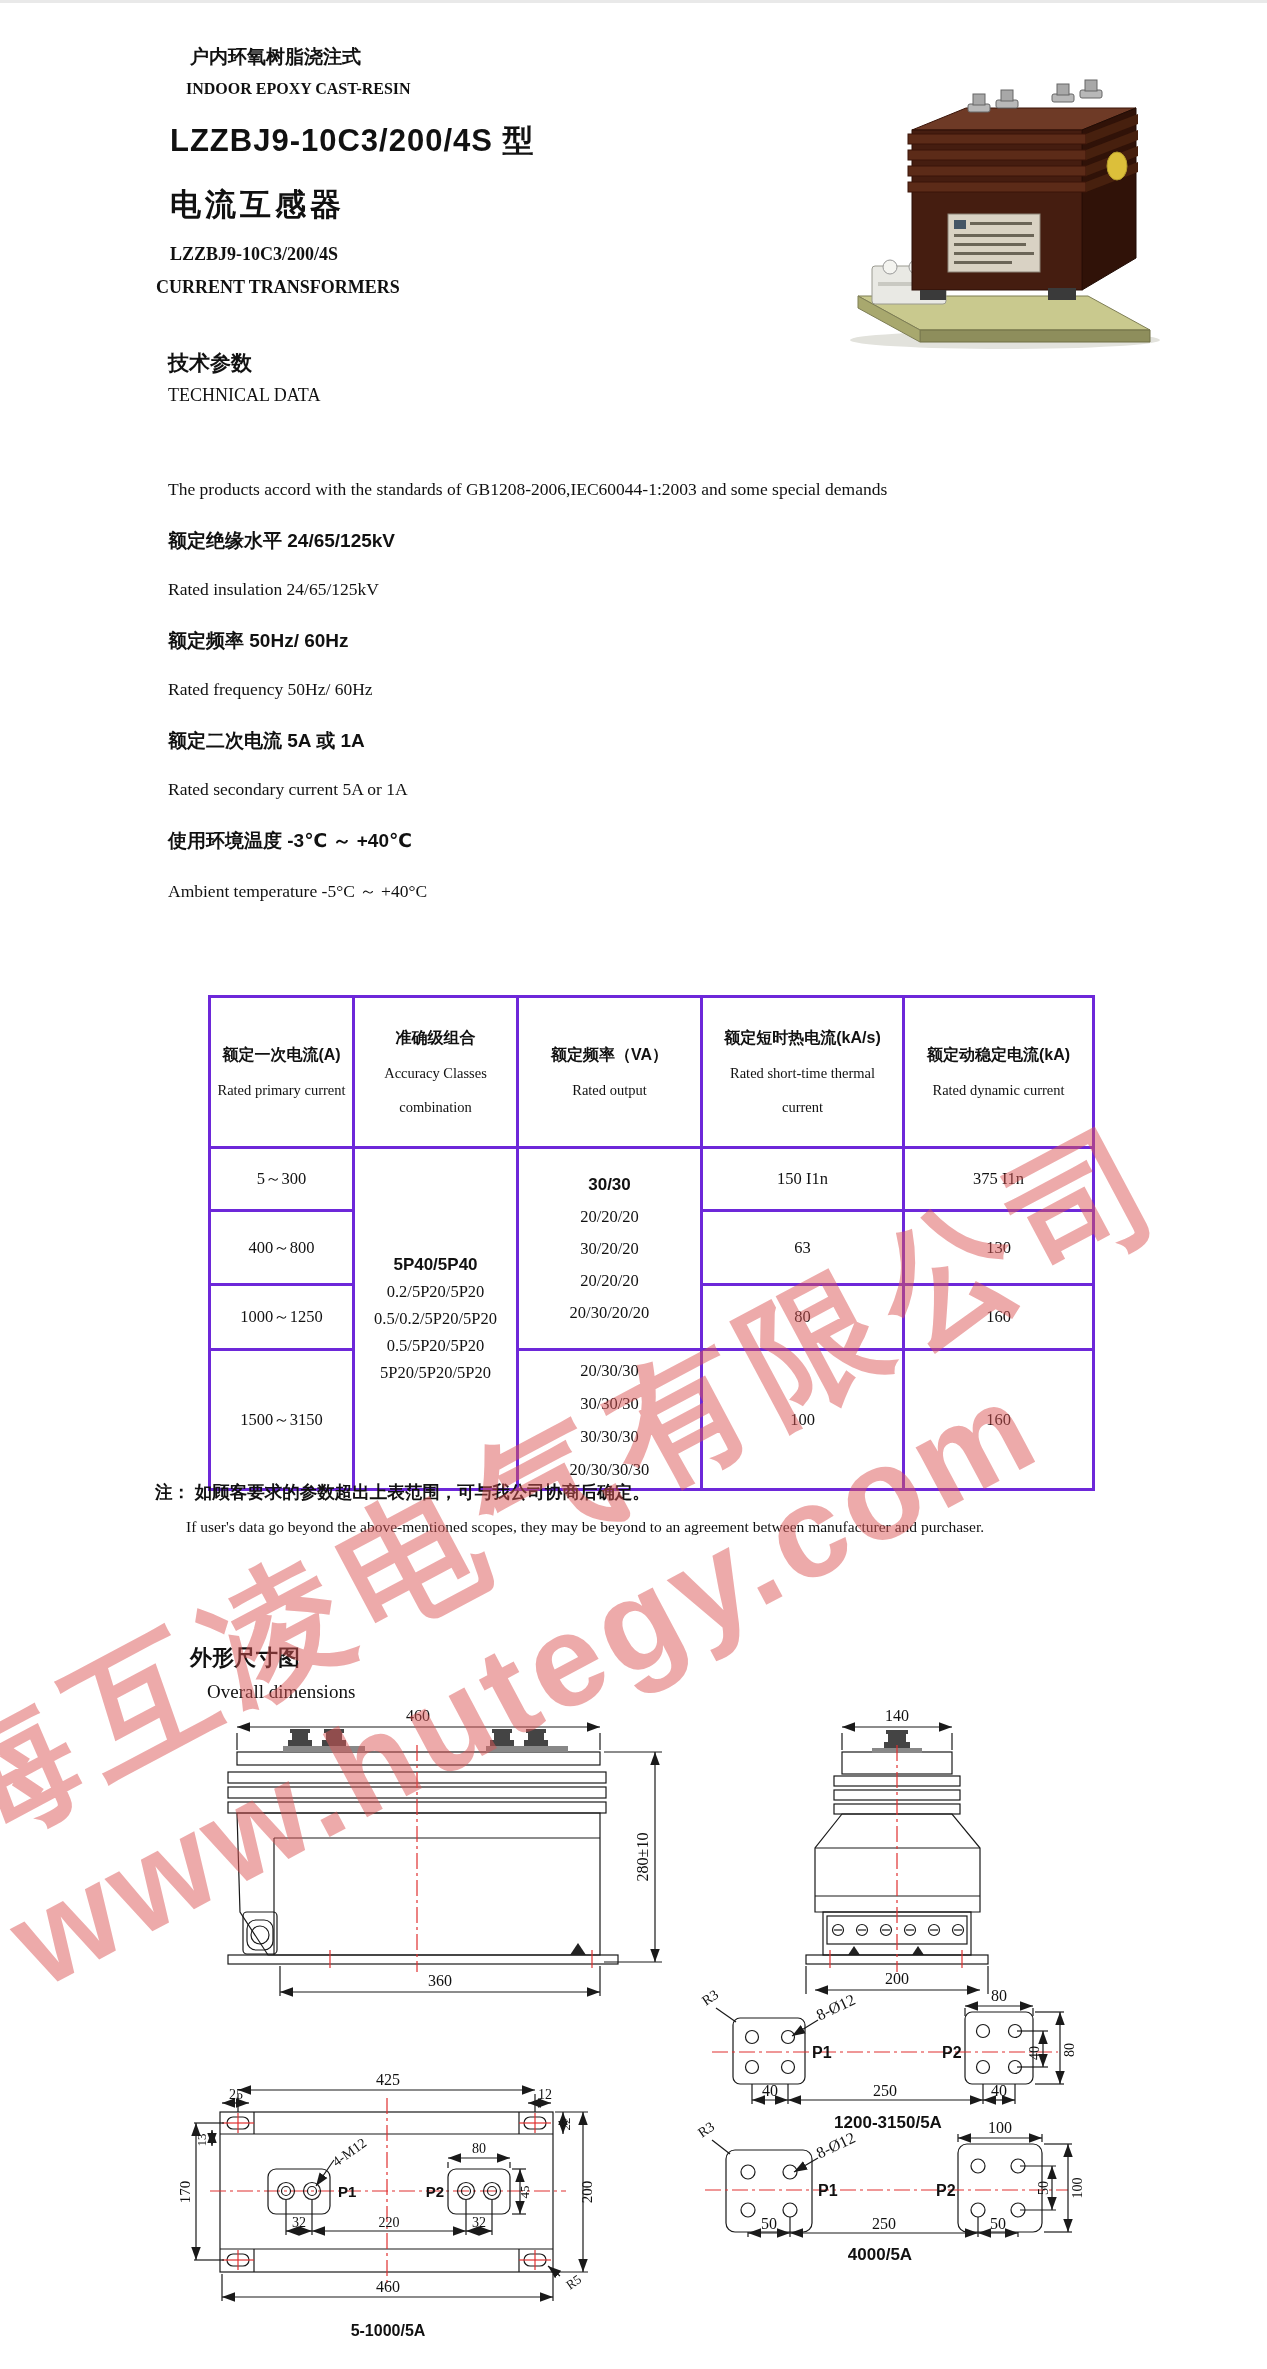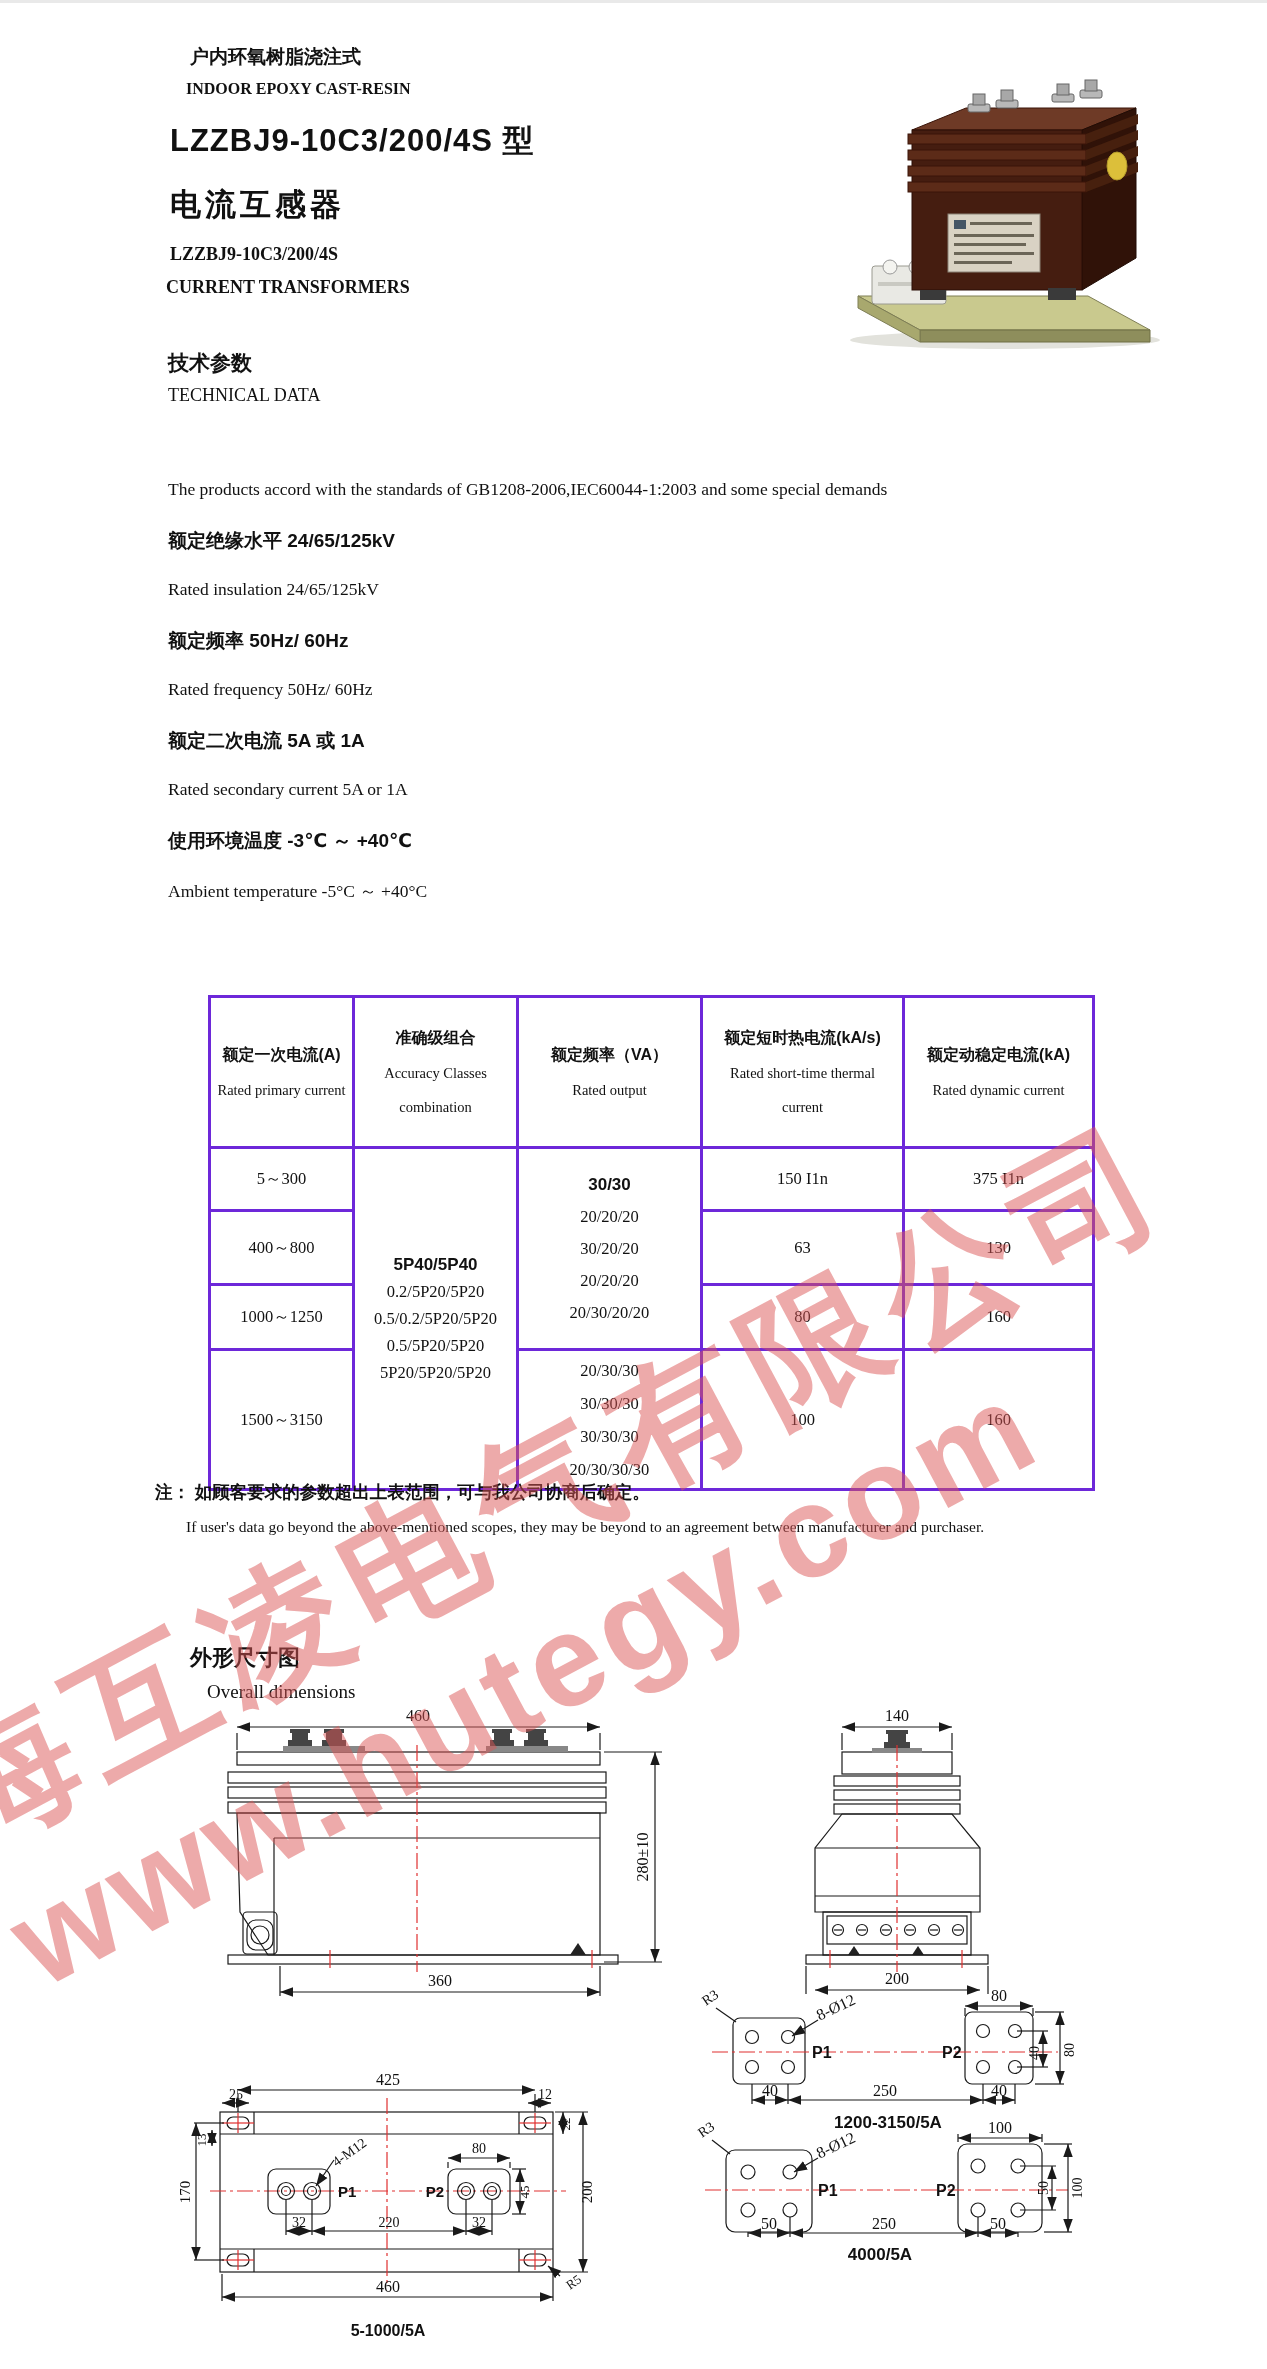--- a/index.html
+++ b/index.html
@@ -47,21 +47,21 @@
 </head>
 <body>
 
 <div class="page">
 
   <div class="abs cnb t-sub-cn" style="left:190px;top:44px;">户内环氧树脂浇注式</div>
   <div class="abs enb t-sub-en" style="left:186px;top:80px;">INDOOR EPOXY CAST-RESIN</div>
   <div class="abs cnb t-model" style="left:170px;top:120px;">LZZBJ9-10C3/200/4S 型</div>
   <div class="abs cnb t-prod" style="left:170px;top:184px;">电流互感器</div>
   <div class="abs enb t-small" style="left:170px;top:244px;">LZZBJ9-10C3/200/4S</div>
-  <div class="abs enb t-small" style="left:166px;top:277px;">CURRENT TRANSFORMERS</div>
+  <div class="abs enb t-small" style="left:156px;top:277px;">CURRENT TRANSFORMERS</div>
 
   <div class="abs" style="left:820px;top:46px;width:352px;height:310px;">
     <svg width="352" height="310" viewBox="0 0 352 310">
       <ellipse cx="185" cy="294" rx="155" ry="9" fill="#e2e2dc"></ellipse>
 
       <g>
         <polygon points="38,250 268,250 330,284 100,284" fill="#c9c98e" stroke="#7e7e55" stroke-width="1"></polygon>
         <polygon points="100,284 330,284 330,296 100,296" fill="#8e8e5c" stroke="#6f6f45" stroke-width="1"></polygon>
         <polygon points="38,250 100,284 100,296 38,262" fill="#a8a86e" stroke="#7e7e55" stroke-width="1"></polygon>
       </g>

